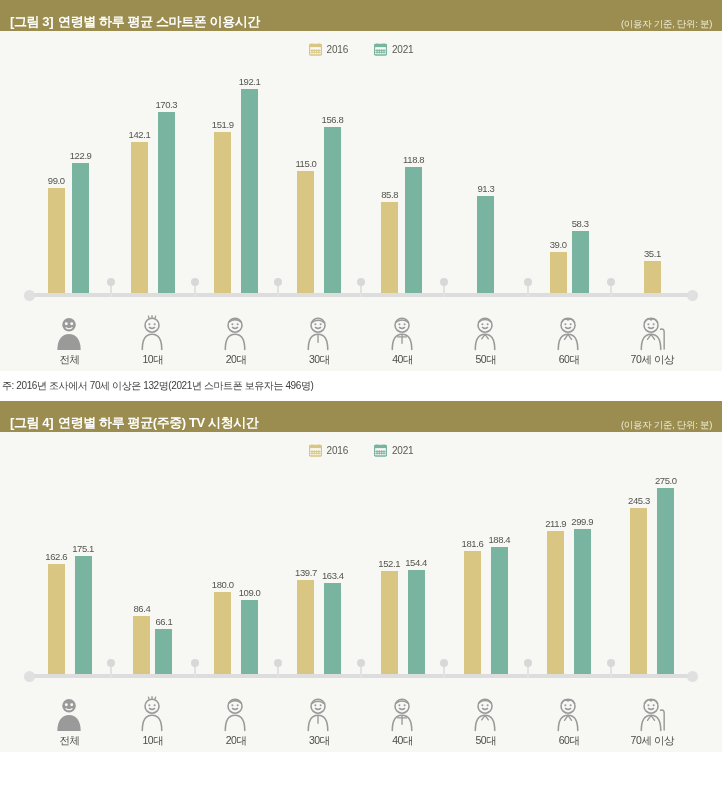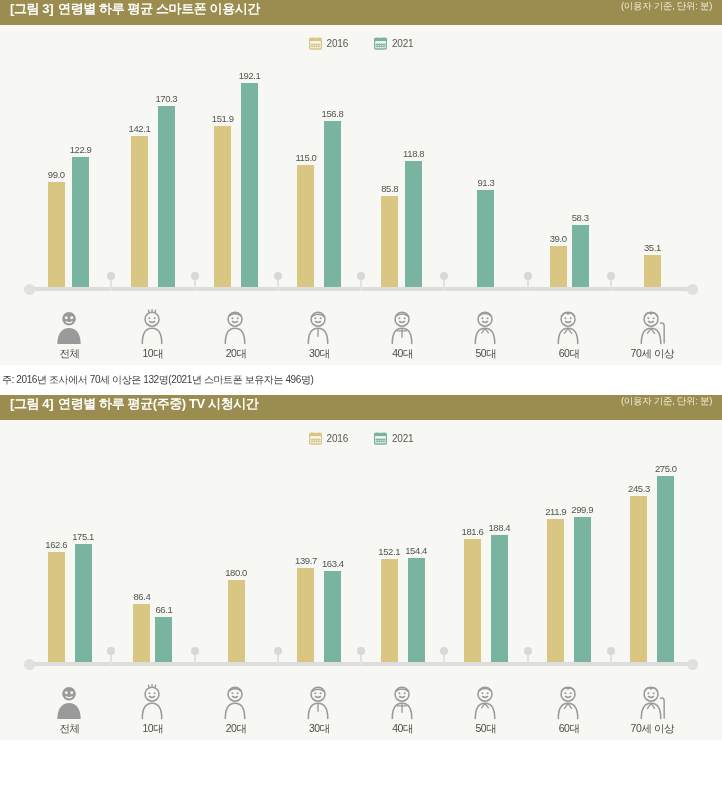--- a/index.html
+++ b/index.html
@@ -14,24 +14,24 @@
     overflow: hidden;
     position: relative;
   }
 
   
   .figure {
     width: 722px;
     position: relative;
   }
   .fig-header {
-    height: 25px;
+    height: 31px;
     background: #9a8d4f;
     display: flex;
-    align-items: flex-start;
+    align-items: flex-end;
     justify-content: space-between;
     padding: 0 10px;
     box-sizing: border-box;
   }
   .fig-title {
     color: #ffffff;
     font-size: 13px;
     font-weight: bold;
     letter-spacing: -0.4px;
     white-space: nowrap;
@@ -532,20 +532,24 @@
               <div class="bar-wrap">
                 <div class="bar-value">66.1</div>
                 <div class="bar y2021" style="height:45px"></div>
               </div>
             </div>
             <div class="group">
               <div class="bar-wrap">
                 <div class="bar-value">180.0</div>
                 <div class="bar y2016" style="height:82px"></div>
               </div>
+              <div class="bar-wrap">
+                <div class="bar-value">109.0</div>
+                <div class="bar y2021" style="height:74px"></div>
+              </div>
             </div>
             <div class="group">
               <div class="bar-wrap">
                 <div class="bar-value">139.7</div>
                 <div class="bar y2016" style="height:94px"></div>
               </div>
               <div class="bar-wrap">
                 <div class="bar-value">163.4</div>
                 <div class="bar y2021" style="height:91px"></div>
               </div>

